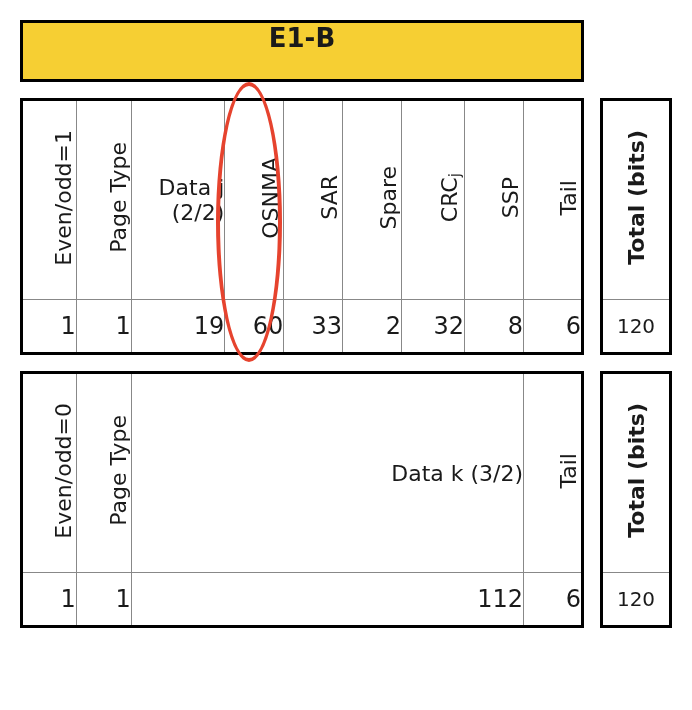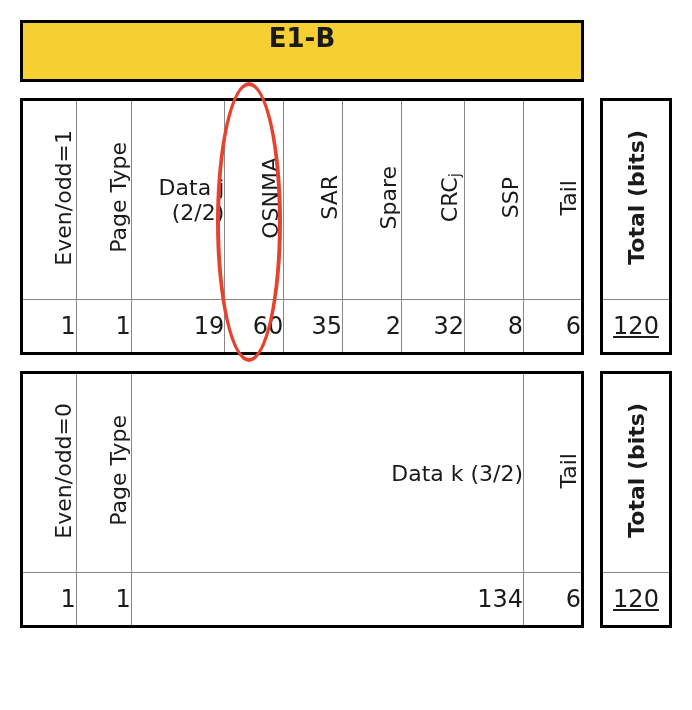--- a/index.html
+++ b/index.html
@@ -56,21 +56,21 @@
     border: 3px solid #000;
     border-collapse: collapse;
   }
   .total-table td {
     border: 1px solid #888;
     text-align: center;
     vertical-align: middle;
     font-size: 22px;
   }
   .total-table tr.labels td { height: 200px; font-weight: 700; }
-  .total-table tr.values td { height: 54px; font-size: 24px; text-decoration: underline; }
+  .total-table tr.values td { height: 54px; font-size: 20px; }
   .highlight-ellipse {
     position: absolute;
     border: 4px solid #e6432e;
     border-radius: 50%;
     pointer-events: none;
   }
   .sub { font-size: 0.7em; vertical-align: sub; }
 </style>
 </head>
 <body>
@@ -104,21 +104,21 @@
         <td><span class="rot">Spare</span></td>
         <td><span class="rot"><span>CRC</span><span class="sub">j</span></span></td>
         <td><span class="rot">SSP</span></td>
         <td><span class="rot">Tail</span></td>
       </tr>
       <tr class="values">
         <td>1</td>
         <td>1</td>
         <td>19</td>
         <td>60</td>
-        <td>35</td>
+        <td>33</td>
         <td>2</td>
         <td>32</td>
         <td>8</td>
         <td>6</td>
       </tr>
     </tbody>
       </table>
     <table class="total-table">
       <tbody>
           <tr class="labels">
@@ -144,21 +144,21 @@
       <tbody>
           <tr class="labels">
         <td><span class="rot">Even/odd=0</span></td>
         <td><span class="rot">Page Type</span></td>
         <td><span>Data k (3/2)</span></td>
         <td><span class="rot">Tail</span></td>
       </tr>
       <tr class="values">
         <td>1</td>
         <td>1</td>
-        <td>134</td>
+        <td>112</td>
         <td>6</td>
       </tr>
     </tbody>
       </table>
     <table class="total-table">
       <tbody>
           <tr class="labels">
             <td><span class="rot">Total (bits)</span></td>
           </tr>
       <tr class="values">

